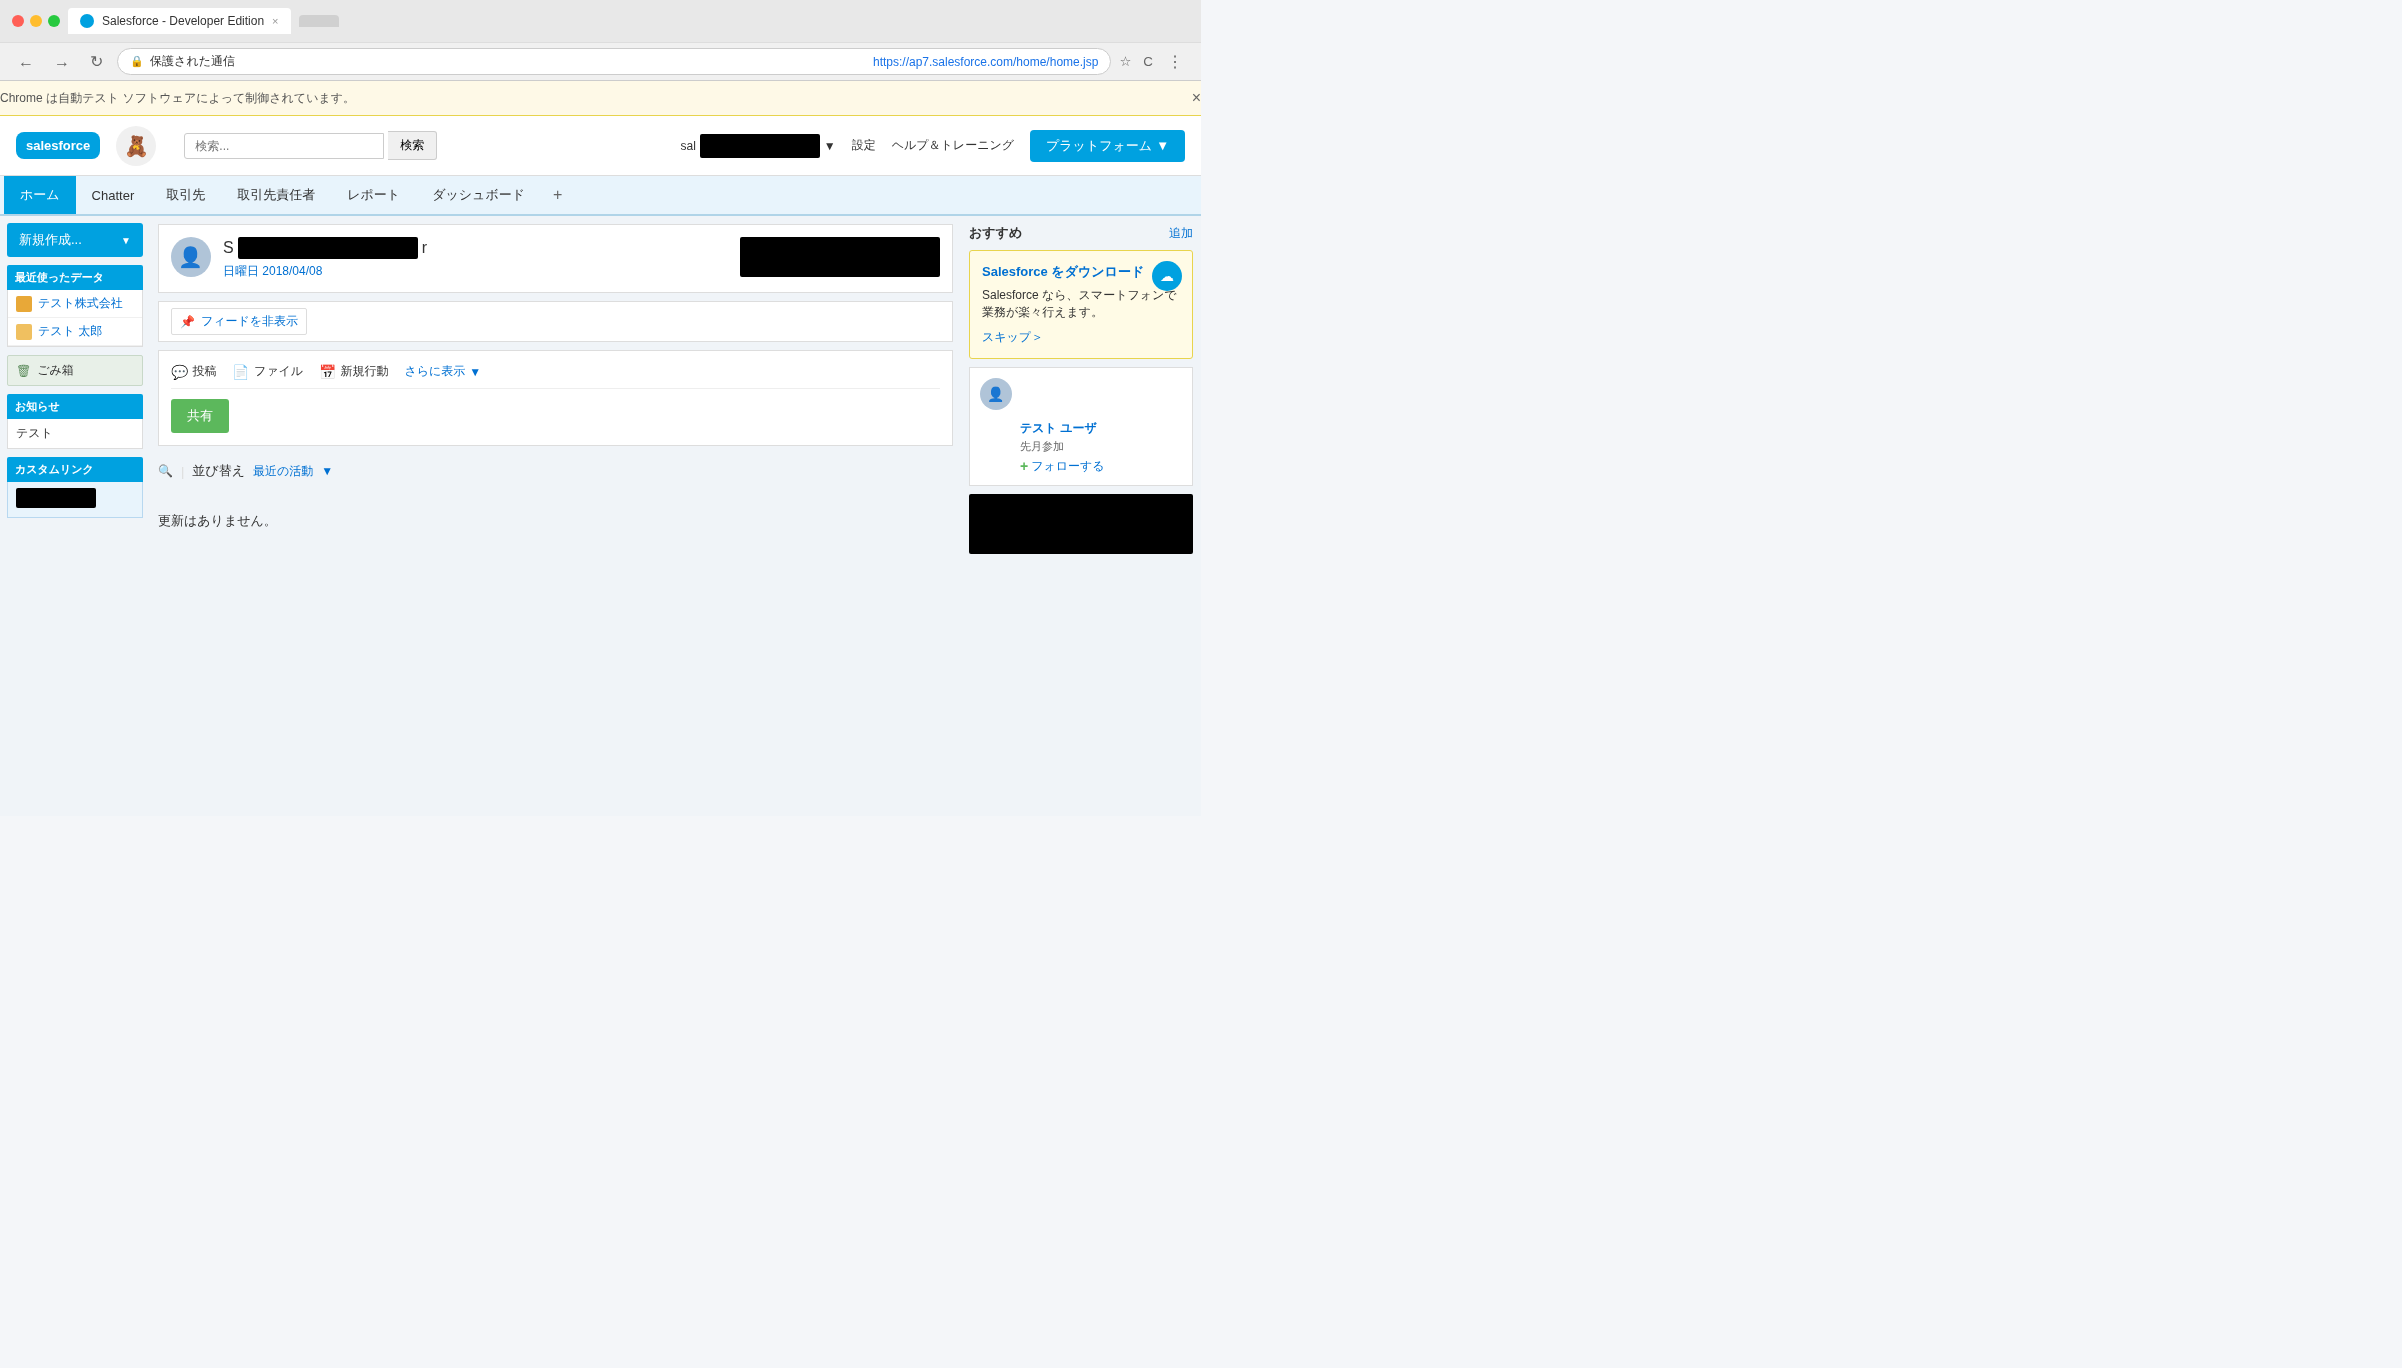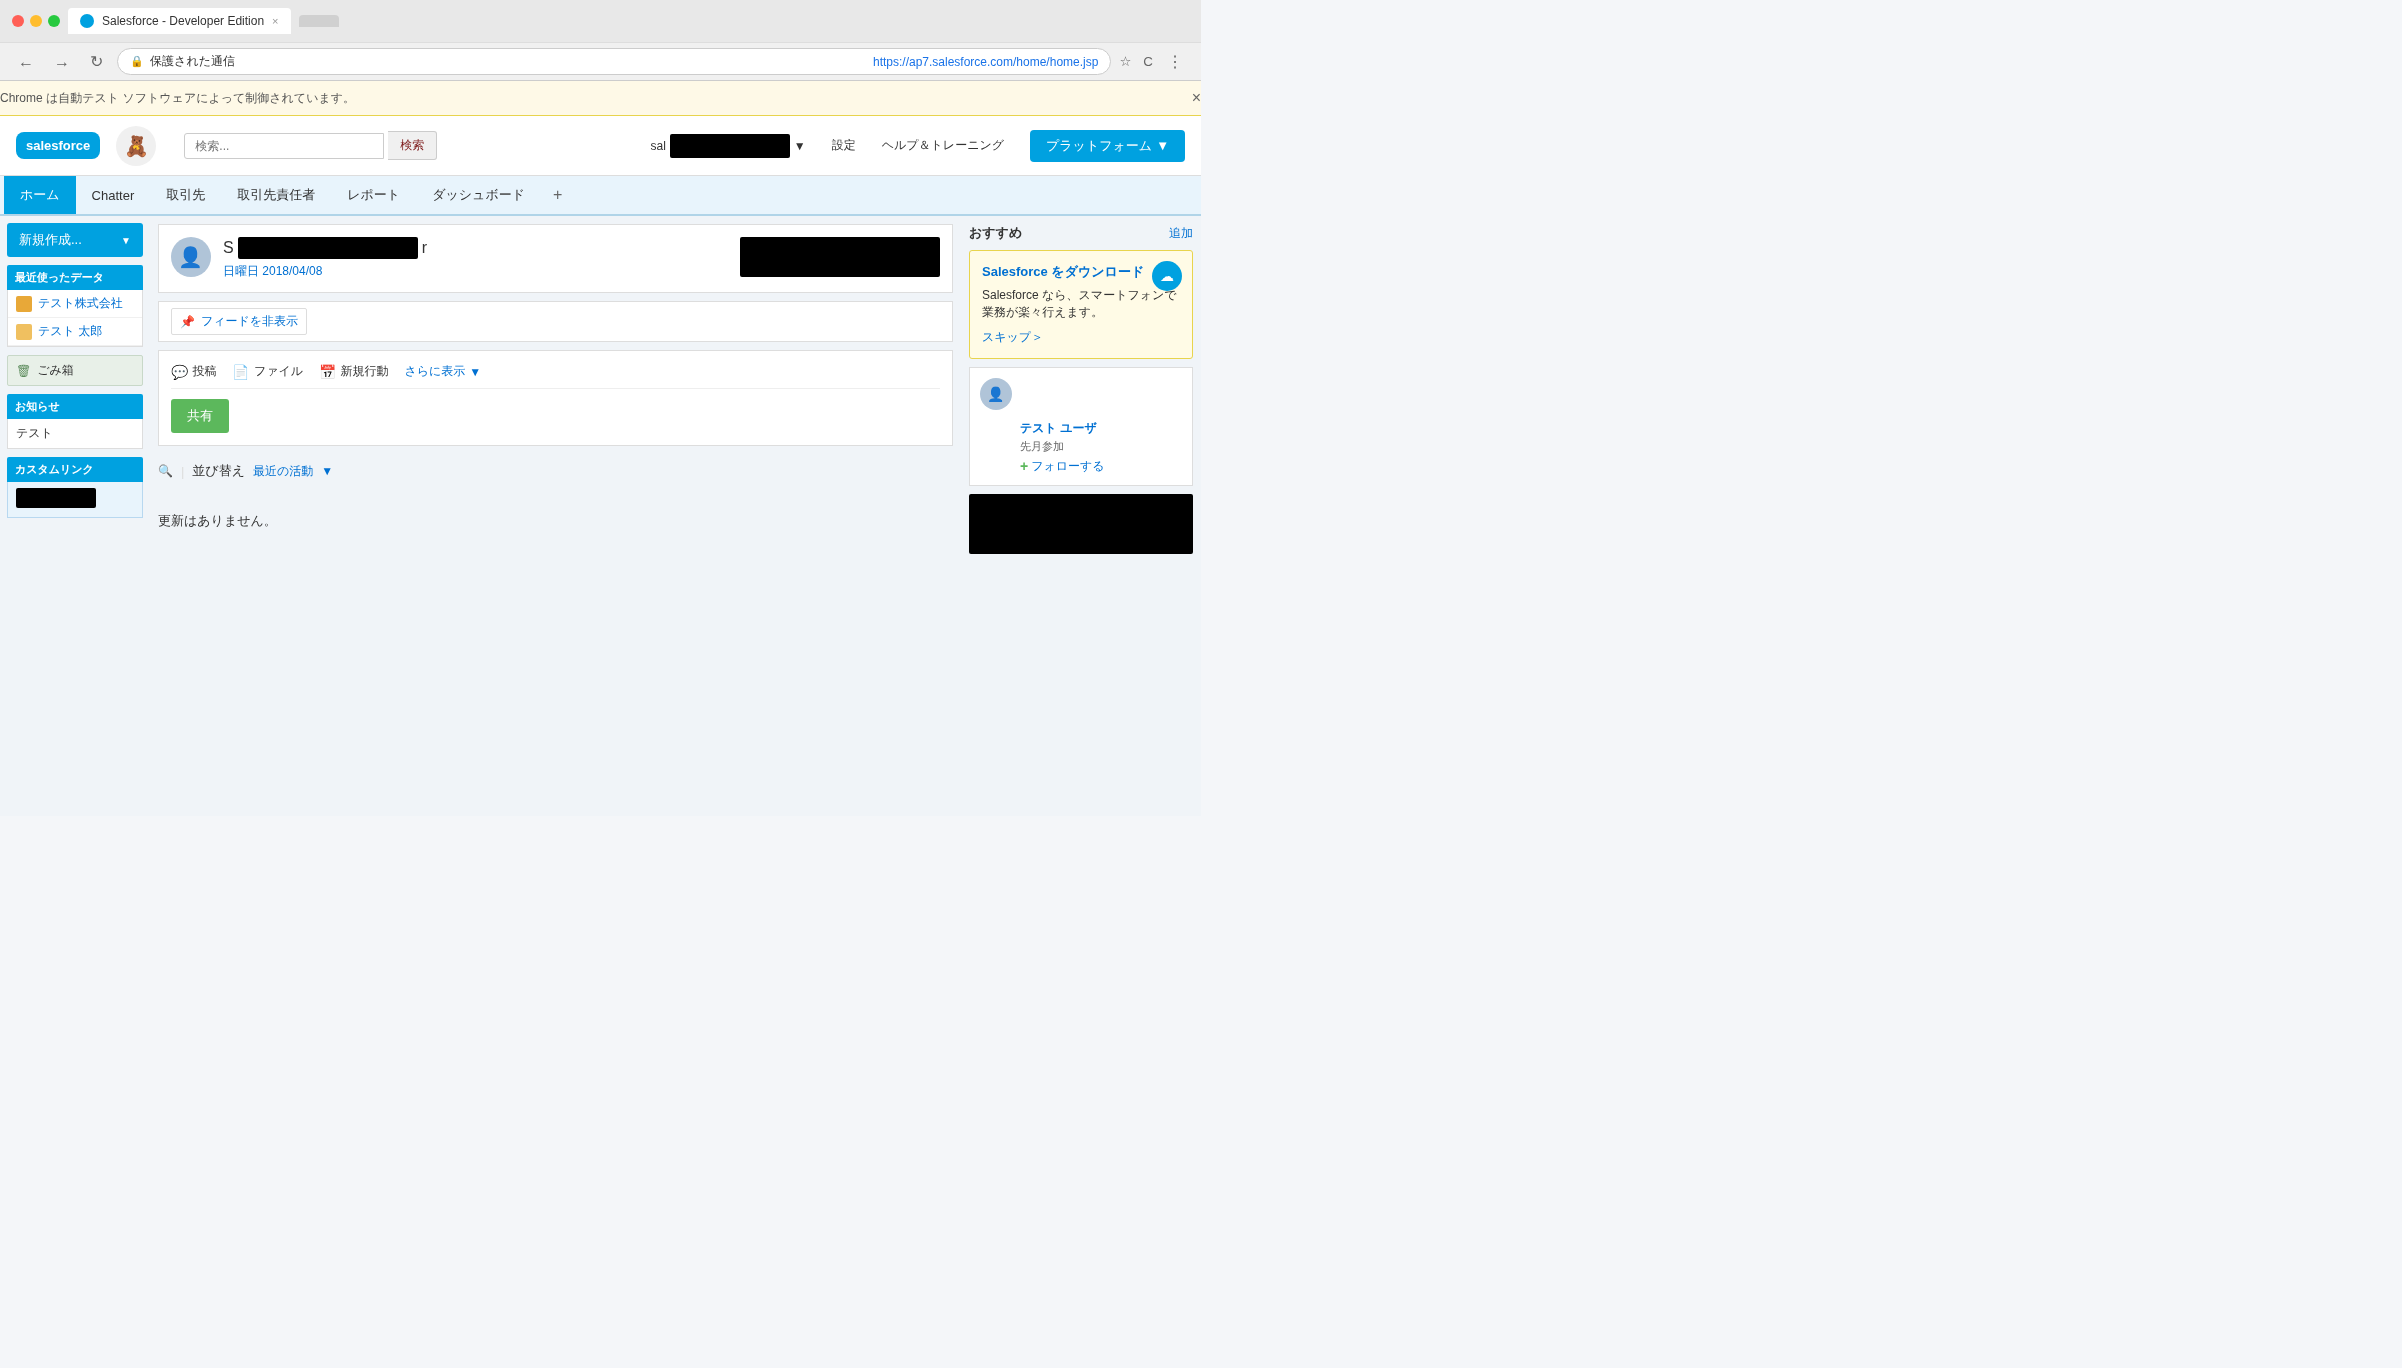--- a/index.html
+++ b/index.html
@@ -30,22 +30,22 @@
     
     .warning-bar { background: #fef9e7; border-bottom: 1px solid #e8d44d; padding: 8px 0; display: flex; align-items: center; justify-content: space-between; font-size: 12px; color: #555; }
     .warning-close { background: none; border: none; cursor: pointer; color: #666; font-size: 16px; }
 
     
     .sf-header { background: white; padding: 8px 16px; display: flex; align-items: center; gap: 16px; border-bottom: 1px solid #ddd; height: 60px; }
     .sf-logo { background: #00a1e0; border-radius: 8px; padding: 6px 10px; color: white; font-size: 13px; font-weight: bold; min-width: 80px; text-align: center; }
     .sf-mascot { width: 40px; height: 40px; background: #f0f0f0; border-radius: 50%; display: flex; align-items: center; justify-content: center; font-size: 20px; }
     .sf-search { display: flex; align-items: center; gap: 4px; margin-left: 12px; }
     .sf-search input { border: 1px solid #ccc; border-radius: 3px 0 0 3px; padding: 5px 10px; font-size: 12px; width: 200px; }
-    .sf-search button { background: #f0f0f0; border: 1px solid #ccc; border-left: none; border-radius: 0 3px 3px 0; padding: 5px 12px; cursor: pointer; font-size: 12px; color: #7f1d1d; }
-    .sf-header-right { margin-left: auto; display: flex; align-items: center; gap: 26px; }
+    .sf-search button { background: #f0f0f0; border: 1px solid #ccc; border-left: none; border-radius: 0 3px 3px 0; padding: 5px 12px; cursor: pointer; font-size: 12px; color: #000000; }
+    .sf-header-right { margin-left: auto; display: flex; align-items: center; gap: 16px; }
     .sf-user-area { display: flex; align-items: center; gap: 4px; color: #333; font-size: 12px; }
     .sf-user-block { background: #000; width: 120px; height: 24px; border-radius: 2px; }
     .sf-header-link { color: #333; font-size: 12px; cursor: pointer; text-decoration: none; }
     .sf-platform-btn { background: #00a1e0; color: white; border: none; border-radius: 4px; padding: 7px 16px; font-size: 13px; cursor: pointer; display: flex; align-items: center; gap: 4px; }
 
     
     .sf-nav { background: #e8f4fc; border-bottom: 2px solid #b0d4e8; display: flex; align-items: center; padding: 0 0 0 4px; height: 40px; }
     .sf-nav-tab { padding: 10px 16px; font-size: 13px; cursor: pointer; color: #333; border: none; background: none; height: 100%; }
     .sf-nav-tab.active { background: #00a1e0; color: white; border-radius: 0; }
     .sf-nav-add { padding: 8px 12px; font-size: 16px; cursor: pointer; color: #666; background: none; border: none; }

